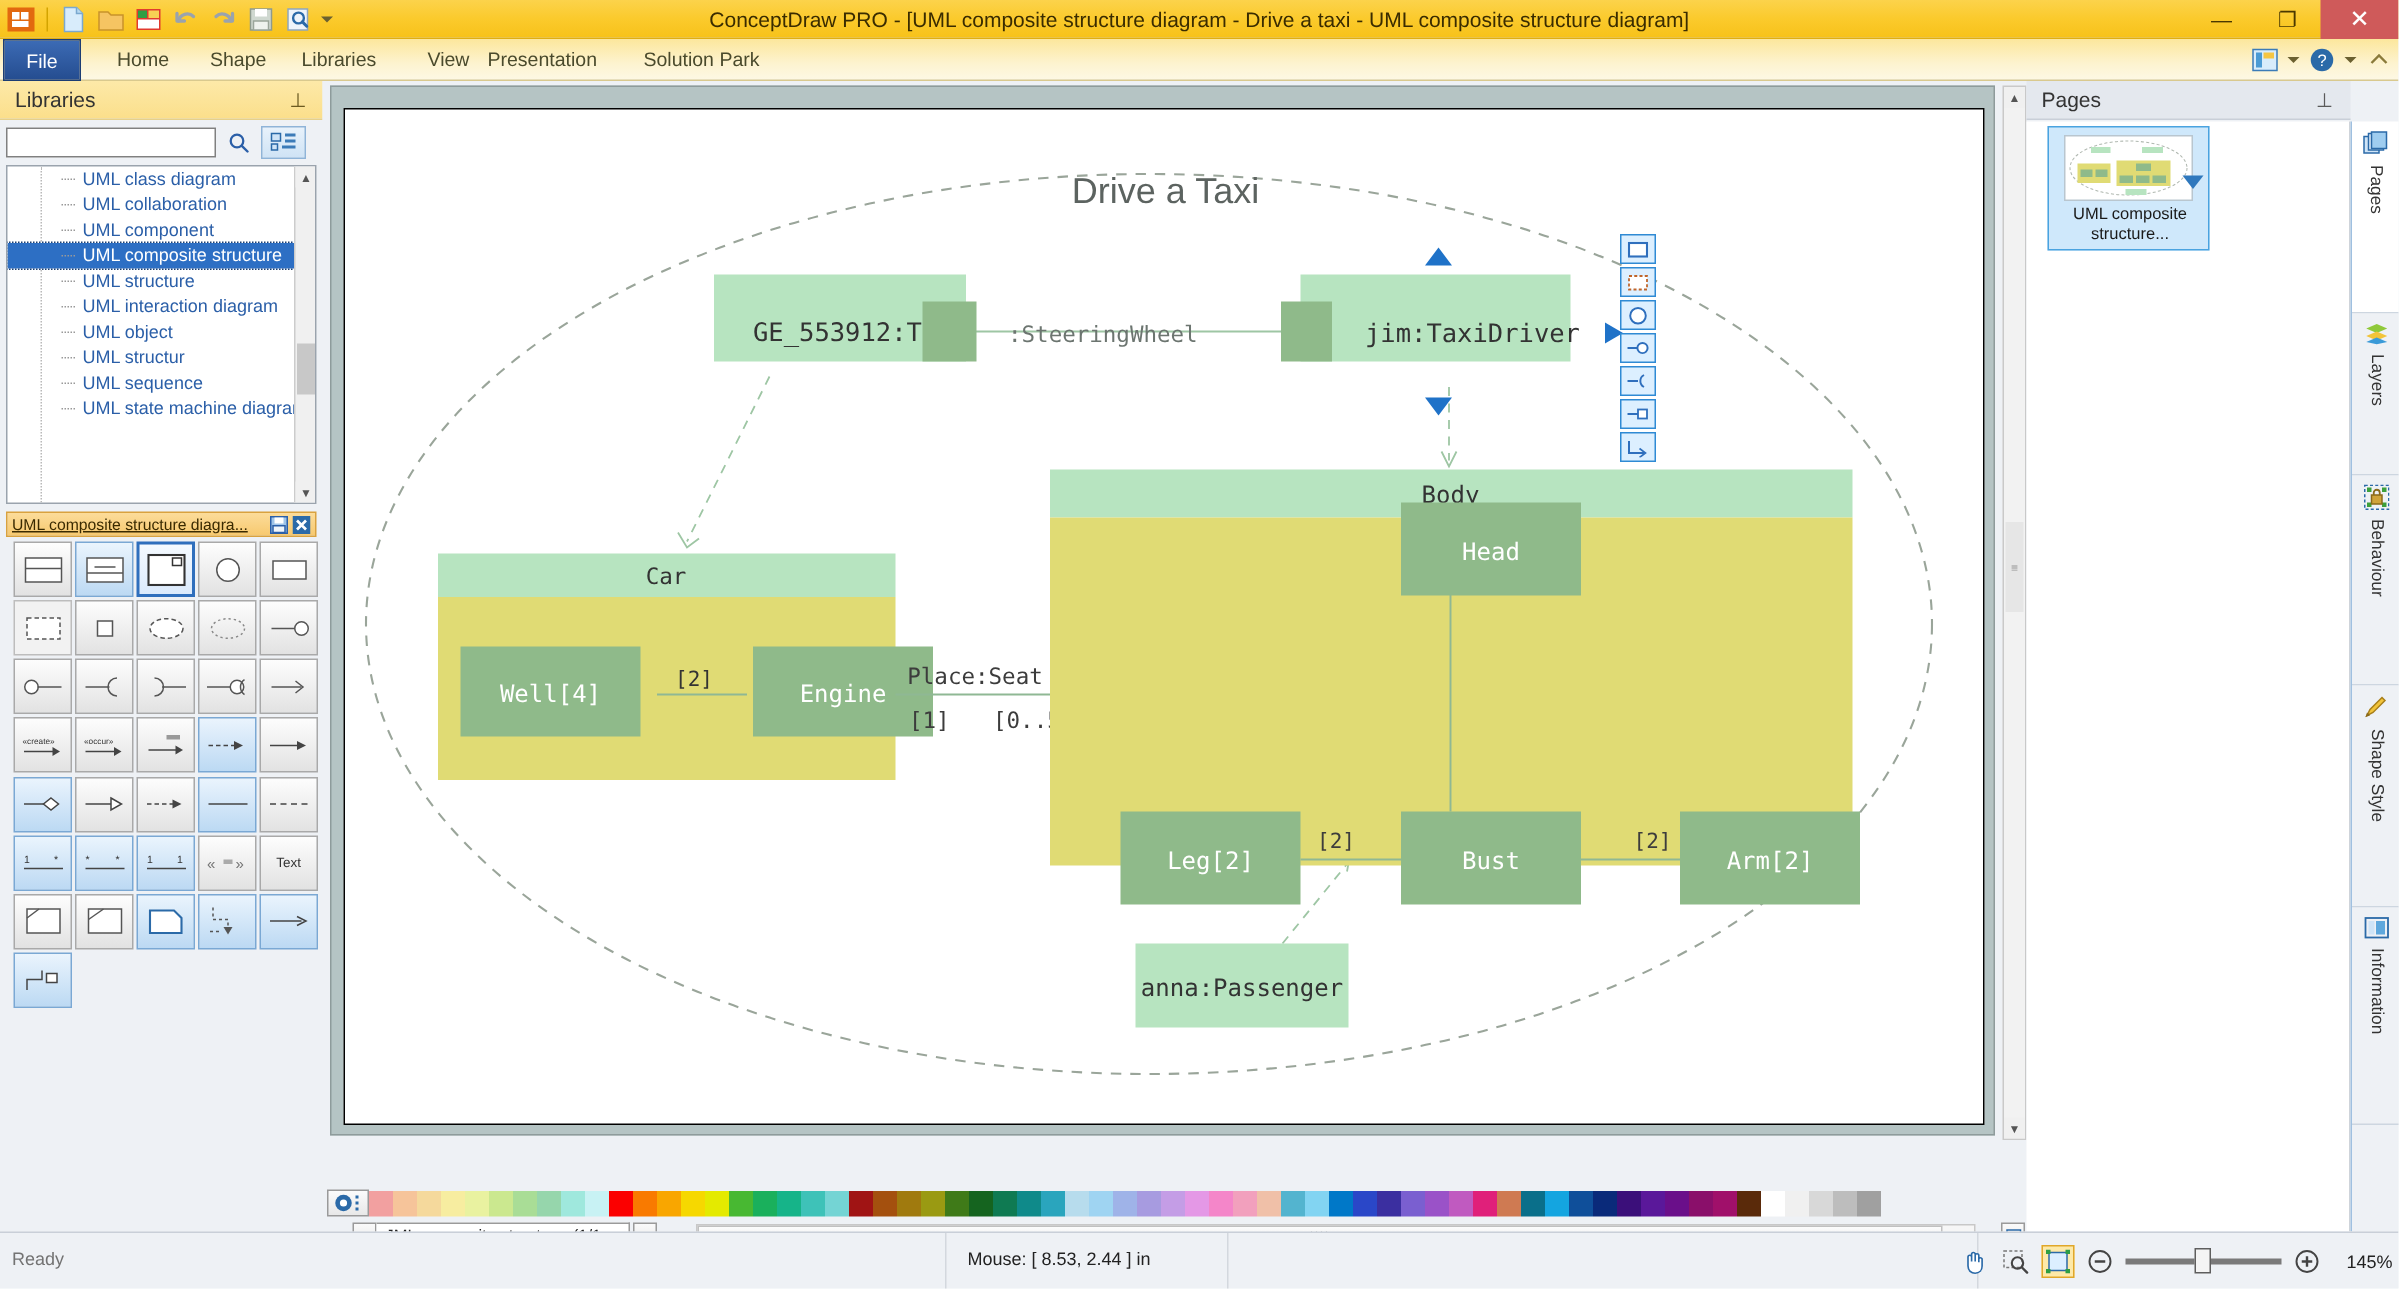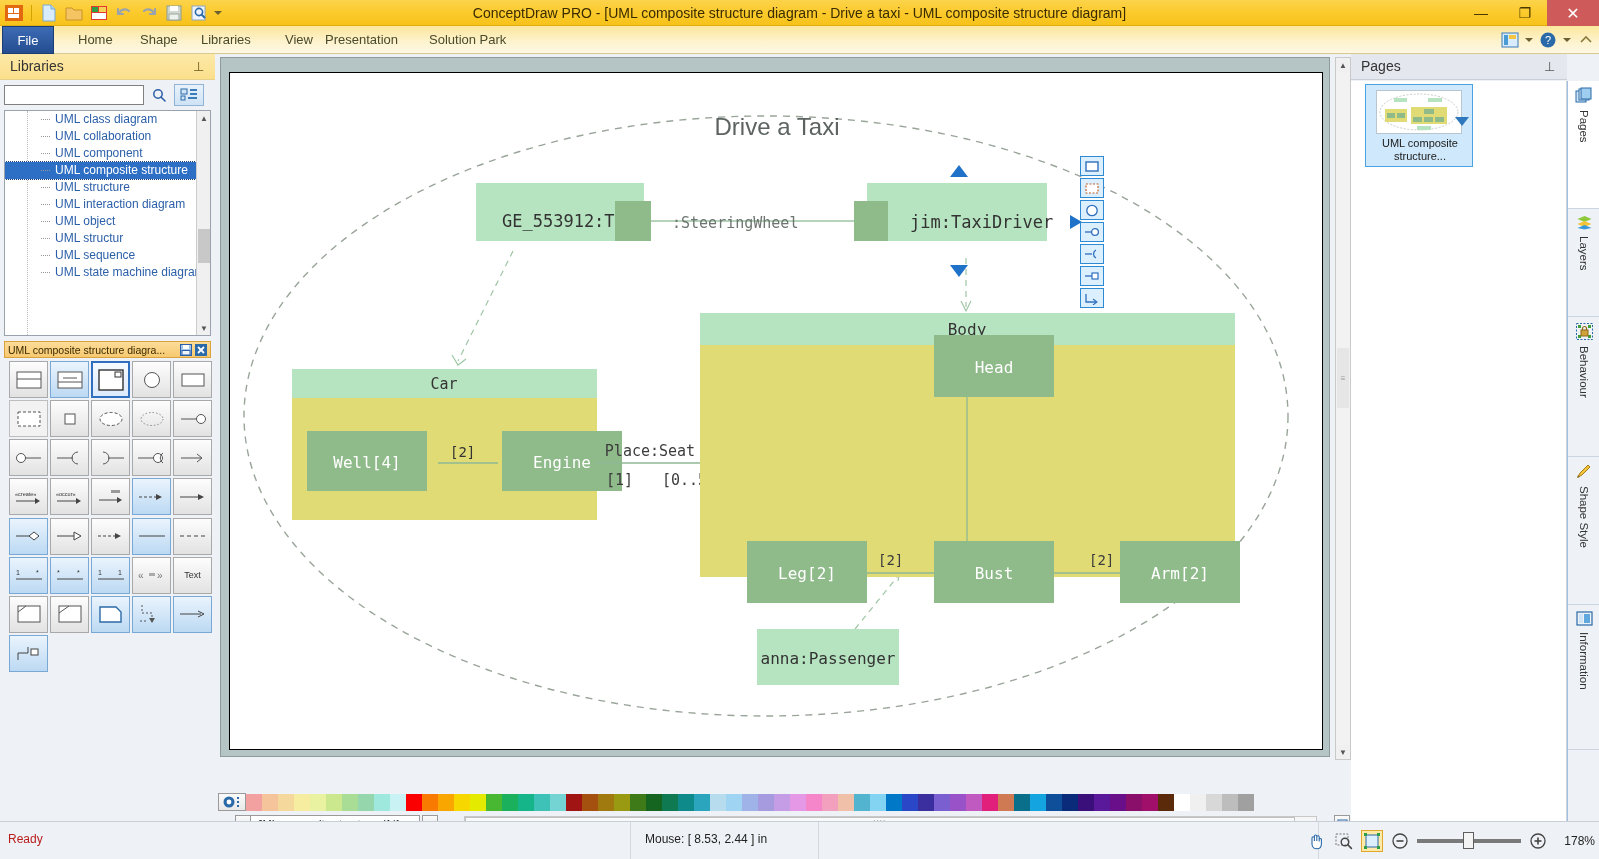--- a/index.html
+++ b/index.html
@@ -84,21 +84,21 @@
   .sb-arrow{ width:14px;height:14px; background:#f0f0f0; display:flex;align-items:center;justify-content:center;
              font-size:8px;color:#555; cursor:pointer;}
   #libtree-thumb{ position:absolute; left:1px; top:118px; width:12px; height:34px; background:#c8c8c8; }
 
   
   #stencil-hdr{
     position:absolute; left:4px; top:287px; width:207px; height:17px;
     background:linear-gradient(to bottom,#fcdc9a,#f7c96f);
     border:1px solid #d9a23f; display:flex; align-items:center; padding:0 3px;
   }
-  #stencil-title{ flex:1; font-size:10.5px; color:#3a2a00; white-space:nowrap; overflow:hidden; }
+  #stencil-title{ flex:1; font-size:10.5px; color:#3a2a00; white-space:nowrap; overflow:hidden;text-decoration:underline; }
   .st-btn{ width:13px;height:13px; margin-left:2px; cursor:pointer; display:flex;align-items:center;justify-content:center;
            font-size:10px; }
   #stencil-grid{
     position:absolute; left:4px; top:305px; width:207px; height:313px;
     display:grid; grid-template-columns:repeat(5,39px); gap:2px; padding:2px 0 0 5px;
   }
   .shapecell{
     width:39px; height:37px; border:1px solid #a9a9a9;
     background:linear-gradient(to bottom,#fdfdfd,#e2e2e2);
     display:flex; align-items:center; justify-content:center; cursor:pointer; position:relative;
@@ -162,21 +162,21 @@
   .sidetab .st-lab{
     writing-mode:vertical-rl; text-orientation:mixed; font-size:11.5px; color:#333; white-space:nowrap;
   }
   #docvs{ position:absolute; left:1335px; top:57px; width:16px; height:703px; background:#f2f2f2; border:1px solid #c9c9c9; }
   #docvs-thumb{ position:absolute; left:1px; top:290px; width:12px; height:60px; background:#e6e6e6;
                 display:flex;align-items:center;justify-content:center;color:#999;font-size:8px; }
 
   
   #status{ position:absolute; left:0; top:821px; width:1599px; height:38px;
            background:#eef1f5; border-top:1px solid #c9cfd8; }
-  #status-ready{ position:absolute; left:8px; top:10px; font-size:12px; color:#b91c1c;text-align:right; }
+  #status-ready{ position:absolute; left:8px; top:10px; font-size:12px; color:#737373;text-align:right; }
   .stat-sep{ position:absolute; top:0; width:1px; height:38px; background:#d3d8de; }
   #status-mouse{ position:absolute; left:645px; top:10px; font-size:12px; color:#222; }
   #zoomzone{ position:absolute; right:4px; top:0; height:38px; display:flex; align-items:center; gap:6px; }
   .zbtn{ width:22px;height:22px; display:flex;align-items:center;justify-content:center; cursor:pointer; }
   .zbtn.sel{ background:#fde9a8; border:1px solid #e0a72a; }
   #zoomslider{ width:104px; height:4px; background:#7a7a7a; position:relative; }
   #zoomknob{ position:absolute; left:46px; top:-7px; width:11px; height:17px;
              background:#f4f4f4; border:1px solid #5e5e5e; cursor:pointer; }
   #zoomval{ font-size:12px; color:#222; width:40px; text-align:right; }
 
@@ -920,15 +920,15 @@
     <span id="zoomslider">
       <span id="zoomknob"></span>
     </span>
     <span class="zbtn">
       <svg width="16" height="16" viewBox="0 0 16 16">
           <circle cx="8" cy="8" r="7" fill="none" stroke="#444" stroke-width="1.3"></circle>
           <line x1="4.5" y1="8" x2="11.5" y2="8" stroke="#444" stroke-width="1.6"></line>
           <line x1="8" y1="4.5" x2="8" y2="11.5" stroke="#444" stroke-width="1.6"></line>
         </svg>
     </span>
-    <span id="zoomval">178%</span>
+    <span id="zoomval">145%</span>
   </div>
 </div>
 
 </body></html>

